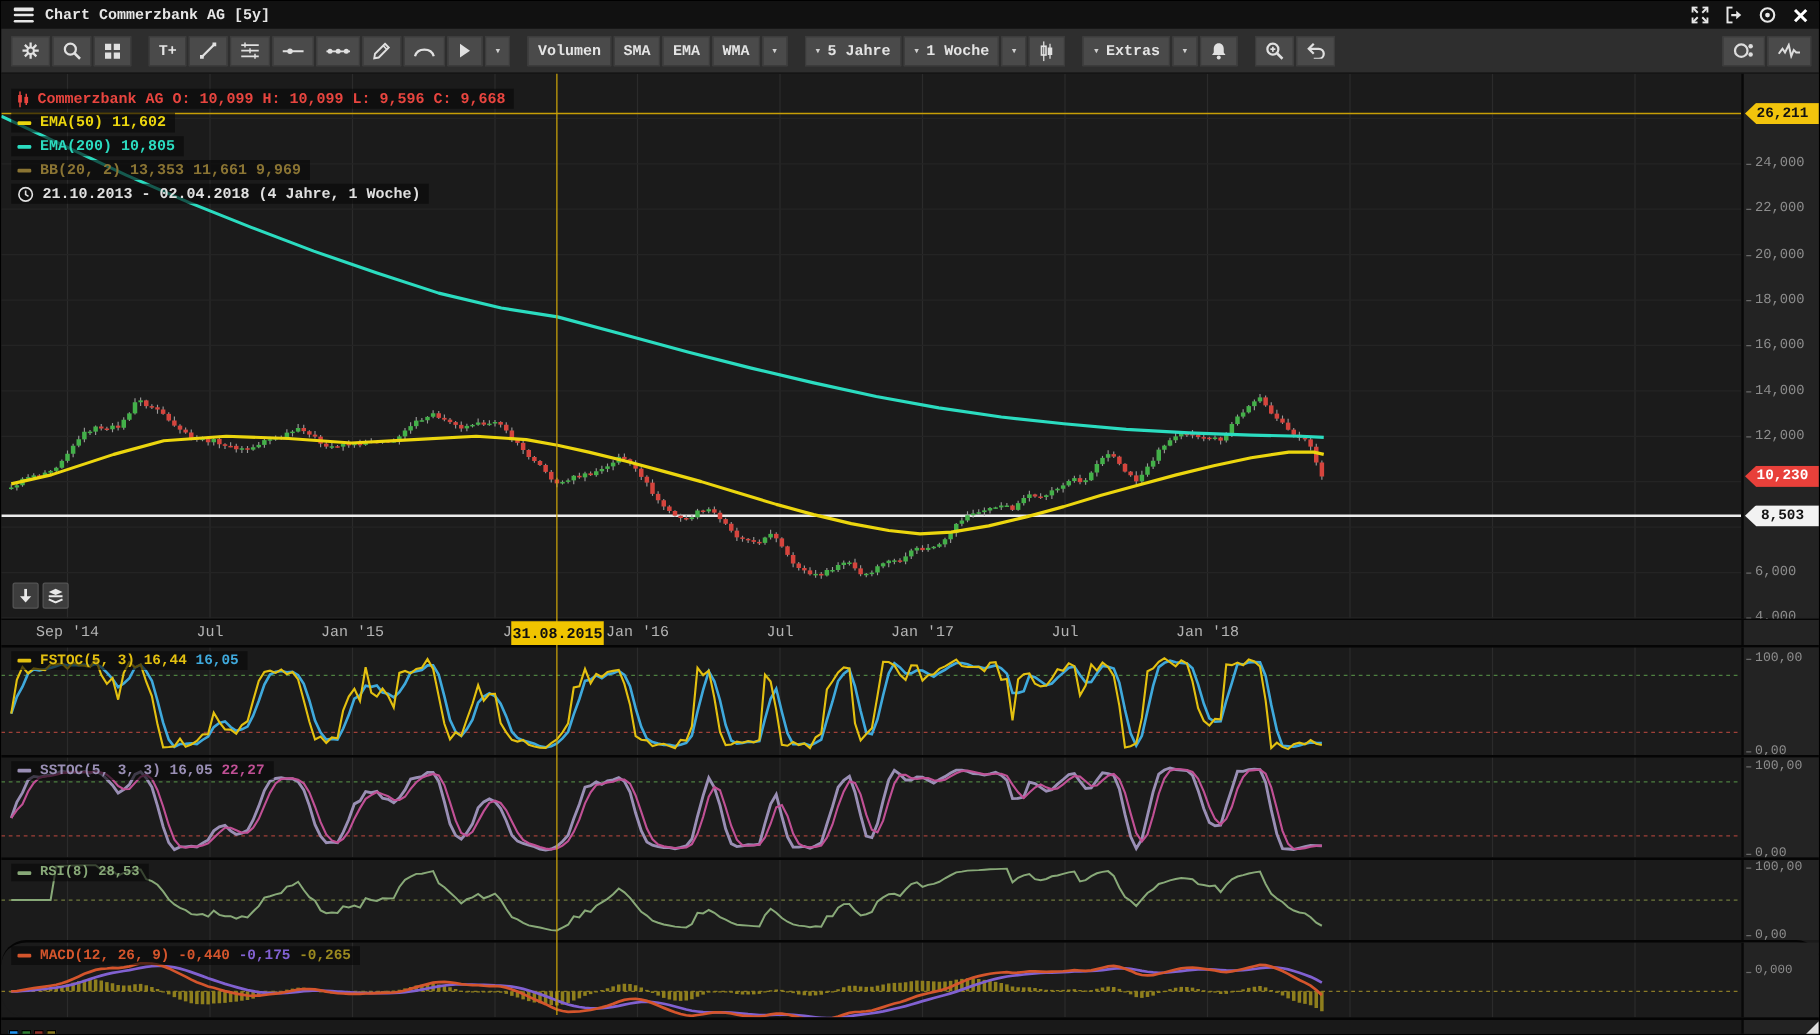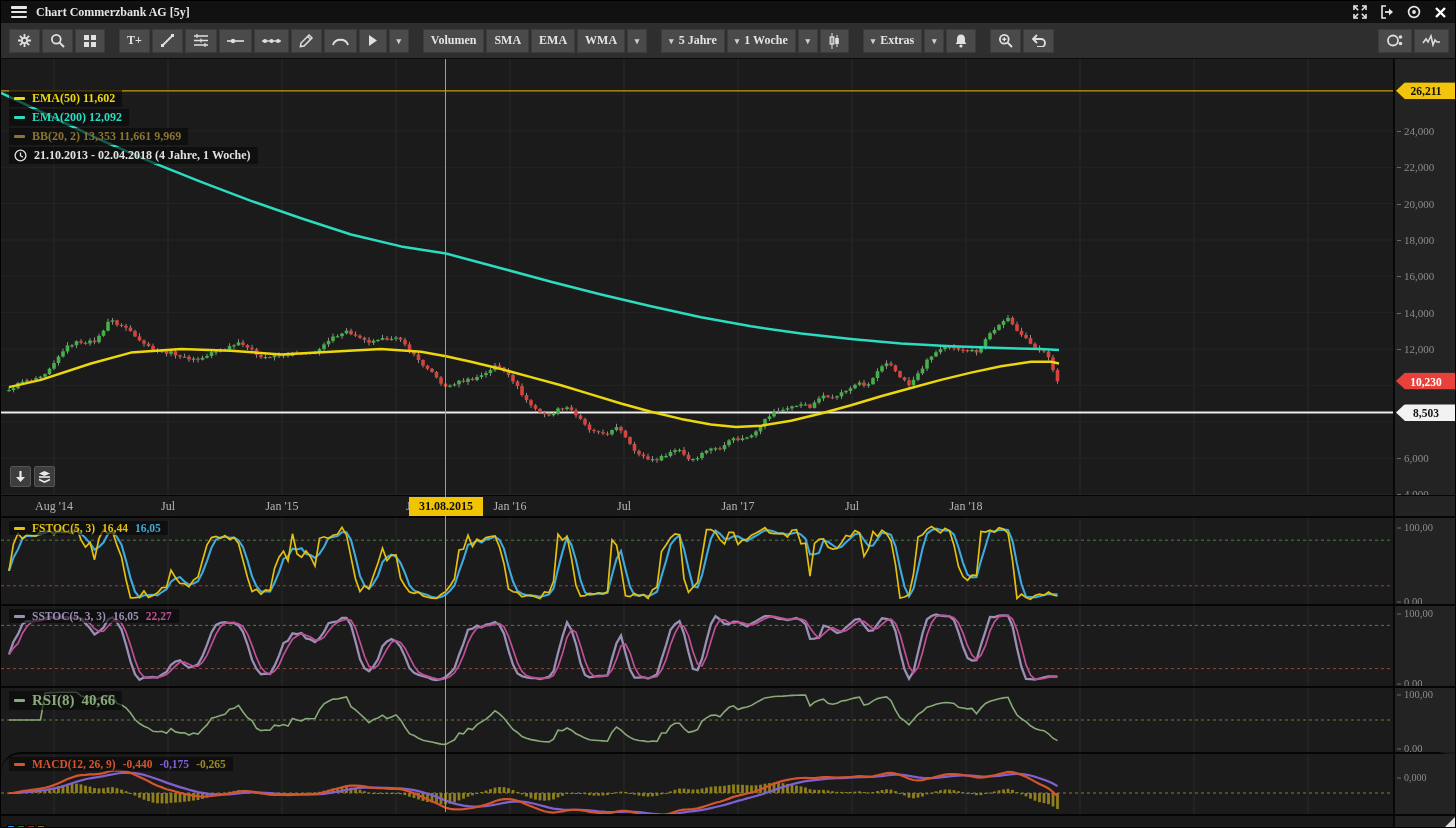--- a/index.html
+++ b/index.html
@@ -1,18 +1,18 @@
 <!DOCTYPE html>
 <html><head>
 <meta charset="utf-8">
 <style>
   html,body{margin:0;padding:0;background:#000;}
   *{box-sizing:border-box;}
   .window{position:relative;width:1456px;height:828px;background:#1b1b1b;
-    font-family:Liberation Serif, serif;overflow:hidden;
+    font-family:Liberation Mono, monospace;overflow:hidden;
     border:1px solid #000;}
   
   .titlebar{position:absolute;left:0;top:0;width:1456px;height:22px;background:#111;
     display:flex;align-items:center;padding:0 10px;color:#e6e6e6;font-size:12px;font-weight:bold;}
   .titlebar .menu-icon{width:16px;height:12px;display:flex;flex-direction:column;justify-content:space-between;margin-right:9px;cursor:pointer;}
   .titlebar .menu-icon i{display:block;height:2.5px;background:#e6e6e6;border-radius:1px;}
   .title-icons{margin-left:auto;display:flex;gap:13px;align-items:center;}
   .title-icons svg{display:block;cursor:pointer;}
   
   .toolbar{position:absolute;left:0;top:22px;width:1456px;height:36px;background:#2e2e2e;
@@ -733,27 +733,35 @@
           <rect x="1041.2" y="291.3" width="3.6" height="1.2" fill="#d5443d"></rect>
           <line x1="1047.5" y1="291.4" x2="1047.5" y2="301.3" stroke="#9a9a9a" stroke-width="0.9"></line>
           <rect x="1045.7" y="292.5" width="3.6" height="5.8" fill="#d5443d"></rect>
           <line x1="1052" y1="296.0" x2="1052" y2="313.3" stroke="#9a9a9a" stroke-width="0.9"></line>
           <rect x="1050.2" y="298.4" width="3.6" height="12.6" fill="#d5443d"></rect>
           <line x1="1056.5" y1="309.3" x2="1056.5" y2="324.7" stroke="#9a9a9a" stroke-width="0.9"></line>
           <rect x="1054.7" y="311.0" width="3.6" height="11.2" fill="#d5443d"></rect>
           <path d="M0 33.9 L50 57.5 L100 81.1 L150 102.9 L200 122.9 L250 141.9 L300 159.2 L350 175.5 L400 187.4 L445 194.5 L500 209.2 L550 222.8 L600 235.5 L650 247.3 L700 258.2 L750 267.3 L800 274.6 L850 280.0 L900 284.5 L950 287.3 L1000 289.1 L1040 290.0 L1058 290.9" stroke="#2bdcc0" stroke-width="2.5" fill="none" stroke-linejoin="round"></path>
           <path d="M8 328.1 L40 320.9 L90 304.5 L130 293.6 L180 290.0 L230 291.8 L280 295.4 L330 292.7 L380 290.0 L420 292.7 L445 297.2 L470 302.7 L500 310.0 L530 318.1 L560 326.3 L590 335.4 L620 344.5 L650 352.7 L680 359.9 L710 365.4 L735 368.1 L760 366.7 L790 361.7 L820 354.5 L850 346.3 L880 337.2 L910 329.0 L940 320.9 L970 313.6 L1000 307.2 L1030 302.7 L1050 302.7 L1058 304.5" stroke="#ecd60e" stroke-width="2.5" fill="none" stroke-linejoin="round"></path>
         </svg>
+      <div class="lgd" style="top:12px">
+        <svg width="9" height="13" viewBox="0 0 9 13">
+            <path d="M2 0v13M7 2v9" stroke="#e8453f" stroke-width="1.2"></path>
+            <rect x="0.5" y="3" width="3" height="6" fill="#e8453f"></rect>
+            <rect x="5.5" y="4.5" width="3" height="5" fill="#e8453f"></rect>
+          </svg>
+        <span style="color:#e8453f">Commerzbank AG  O: 10,099  H: 10,099  L: 9,596  C: 9,668</span>
+      </div>
       <div class="lgd" style="top:31px">
         <span class="dash" style="background:#ecd60e"></span>
         <span style="color:#ecd60e">EMA(50)  11,602</span>
       </div>
       <div class="lgd" style="top:50px">
         <span class="dash" style="background:#2bdcc0"></span>
-        <span style="color:#2bdcc0">EMA(200)  12,092</span>
+        <span style="color:#2bdcc0">EMA(200)  10,805</span>
       </div>
       <div class="lgd" style="top:69px">
         <span class="dash" style="background:#8a7433"></span>
         <span style="color:#8a7433">BB(20, 2)  13,353  11,661  9,969</span>
       </div>
       <div class="lgd" style="top:88px">
         <svg width="13" height="13" viewBox="0 0 13 13">
             <circle cx="6.5" cy="6.5" r="5.4" fill="none" stroke="#e0e0e0" stroke-width="1.3"></circle>
             <path d="M6.5 3.4v3.3l2.3 1.4" fill="none" stroke="#e0e0e0" stroke-width="1.3"></path>
           </svg>
@@ -790,21 +798,21 @@
 
     <div class="row row-xaxis" id="row-xaxis">
         <div class="xlabel" style="left: 965px;">Jan '18</div>
         <div class="xlabel" style="left: 851px;">Jul</div>
         <div class="xlabel" style="left: 737px; text-align: right;">Jan '17</div>
         <div class="xlabel" style="left: 623px;">Jul</div>
         <div class="xlabel" style="left: 509px;">Jan '16</div>
         <div class="xlabel" style="left: 412px;">Jul</div>
         <div class="xlabel" style="left: 281px;">Jan '15</div>
         <div class="xlabel" style="left: 167px;">Jul</div>
-        <div class="xlabel" style="left: 53px;">Aug '14</div>
+        <div class="xlabel" style="left: 53px;">Sep '14</div>
       <div class="date-badge">31.08.2015</div>
       <div class="gutter"></div>
     </div>
 
     <div class="row row-panel row-fstoc">
       <svg id="svg-fstoc" class="plot" width="1392" height="86">
           <line x1="53" y1="0" x2="53" y2="86" stroke="#2b2b2b"></line>
           <line x1="167" y1="0" x2="167" y2="86" stroke="#2b2b2b"></line>
           <line x1="281" y1="0" x2="281" y2="86" stroke="#2b2b2b"></line>
           <line x1="395" y1="0" x2="395" y2="86" stroke="#2b2b2b"></line>
@@ -874,24 +882,24 @@
           <line x1="623" y1="0" x2="623" y2="64" stroke="#2b2b2b"></line>
           <line x1="737" y1="0" x2="737" y2="64" stroke="#2b2b2b"></line>
           <line x1="851" y1="0" x2="851" y2="64" stroke="#2b2b2b"></line>
           <line x1="965" y1="0" x2="965" y2="64" stroke="#2b2b2b"></line>
           <line x1="1079" y1="0" x2="1079" y2="64" stroke="#2b2b2b"></line>
           <line x1="1193" y1="0" x2="1193" y2="64" stroke="#2b2b2b"></line>
           <line x1="1307" y1="0" x2="1307" y2="64" stroke="#2b2b2b"></line>
           <line x1="0" y1="32" x2="1392" y2="32" stroke="#6f7a3c" stroke-dasharray="3 3"></line>
           <path d="M8.0 32.0 L12.5 32.0 L17.0 32.0 L21.5 32.0 L26.0 32.0 L30.5 32.0 L35.0 32.0 L39.5 32.0 L44.0 4.9 L48.5 4.6 L53.0 4.5 L57.5 4.3 L62.0 4.3 L66.5 4.2 L71.0 4.2 L75.5 4.2 L80.0 7.7 L84.5 9.2 L89.0 8.5 L93.5 12.5 L98.0 10.3 L102.5 9.1 L107.0 7.7 L111.5 7.6 L116.0 15.4 L120.5 16.9 L125.0 19.8 L129.5 25.1 L134.0 31.5 L138.5 35.5 L143.0 38.3 L147.5 40.1 L152.0 43.3 L156.5 43.7 L161.0 43.2 L165.5 45.3 L170.0 40.5 L174.5 43.9 L179.0 44.9 L183.5 44.9 L188.0 47.0 L192.5 45.0 L197.0 46.0 L201.5 41.2 L206.0 36.9 L210.5 30.1 L215.0 29.0 L219.5 27.5 L224.0 26.4 L228.5 21.3 L233.0 20.3 L237.5 17.4 L242.0 24.0 L246.5 29.7 L251.0 32.6 L255.5 40.3 L260.0 42.6 L264.5 42.0 L269.0 42.3 L273.5 37.1 L278.0 37.9 L282.5 36.5 L287.0 38.1 L291.5 30.5 L296.0 32.0 L300.5 32.8 L305.0 30.6 L309.5 30.8 L314.0 30.5 L318.5 21.6 L323.0 15.9 L327.5 13.3 L332.0 11.1 L336.5 11.0 L341.0 9.9 L345.5 8.9 L350.0 18.7 L354.5 21.8 L359.0 26.0 L363.5 30.1 L368.0 34.7 L372.5 31.4 L377.0 29.9 L381.5 27.1 L386.0 30.6 L390.5 29.0 L395.0 26.9 L399.5 31.7 L404.0 39.2 L408.5 45.7 L413.0 47.5 L417.5 50.3 L422.0 52.3 L426.5 53.2 L431.0 54.0 L435.5 55.1 L440.0 56.1 L444.5 56.4 L449.0 54.1 L453.5 51.8 L458.0 45.1 L462.5 45.9 L467.0 40.4 L471.5 41.6 L476.0 36.6 L480.5 33.9 L485.0 31.1 L489.5 27.4 L494.0 22.8 L498.5 25.9 L503.0 30.3 L507.5 35.9 L512.0 41.5 L516.5 44.5 L521.0 48.6 L525.5 50.2 L530.0 51.6 L534.5 52.4 L539.0 53.3 L543.5 53.7 L548.0 53.9 L552.5 51.2 L557.0 42.2 L561.5 42.7 L566.0 40.0 L570.5 42.2 L575.0 45.7 L579.5 47.7 L584.0 50.1 L588.5 51.8 L593.0 52.2 L597.5 52.5 L602.0 52.9 L606.5 53.2 L611.0 44.1 L615.5 39.0 L620.0 42.2 L624.5 46.4 L629.0 49.4 L633.5 51.5 L638.0 52.5 L642.5 52.9 L647.0 53.7 L651.5 53.0 L656.0 53.4 L660.5 45.0 L665.0 45.0 L669.5 38.2 L674.0 35.3 L678.5 35.2 L683.0 40.5 L687.5 44.3 L692.0 43.4 L696.5 41.6 L701.0 33.1 L705.5 29.9 L710.0 27.4 L714.5 27.1 L719.0 28.8 L723.5 23.6 L728.0 19.3 L732.5 17.8 L737.0 21.5 L741.5 19.9 L746.0 19.1 L750.5 17.4 L755.0 14.6 L759.5 12.2 L764.0 9.9 L768.5 9.3 L773.0 8.5 L777.5 8.3 L782.0 8.1 L786.5 7.8 L791.0 7.4 L795.5 7.3 L800.0 7.1 L804.5 7.0 L809.0 17.9 L813.5 14.2 L818.0 12.3 L822.5 11.2 L827.0 15.3 L831.5 16.2 L836.0 15.2 L840.5 13.0 L845.0 12.4 L849.5 11.1 L854.0 9.9 L858.5 9.2 L863.0 17.1 L867.5 16.1 L872.0 12.9 L876.5 10.6 L881.0 9.5 L885.5 8.9 L890.0 12.7 L894.5 22.2 L899.0 29.6 L903.5 32.6 L908.0 36.8 L912.5 31.5 L917.0 26.4 L921.5 23.5 L926.0 19.2 L930.5 17.9 L935.0 16.3 L939.5 15.2 L944.0 14.5 L948.5 14.8 L953.0 15.4 L957.5 19.3 L962.0 20.0 L966.5 20.9 L971.0 20.4 L975.5 25.7 L980.0 19.9 L984.5 15.5 L989.0 13.2 L993.5 12.1 L998.0 10.8 L1002.5 9.9 L1007.0 9.3 L1011.5 19.2 L1016.0 27.0 L1020.5 30.8 L1025.0 33.6 L1029.5 37.8 L1034.0 40.4 L1038.5 42.0 L1043.0 42.7 L1047.5 45.8 L1052.0 50.2 L1056.5 52.6" stroke="#88a978" stroke-width="1.6" fill="none"></path>
         </svg>
-      <div class="lgd" style="top:3px;font-size:15px">
+      <div class="lgd" style="top:3px;font-size:11px">
         <span class="dash" style="background:#88a978"></span>
         <span style="color:#88a978">RSI(8)</span>
-        <span style="color:#88a978">40,66</span>
+        <span style="color:#88a978">28,53</span>
       </div>
       <div class="gutter" id="gutter-rsi">
           <div class="ytick" style="top: 6px; font-size: 10.5px;">100,00</div>
           <div class="ytick" style="top: 60px; font-size: 10.5px;">0,00</div>
         </div>
     </div>
 
     <div class="row row-panel row-macd">
       <svg id="svg-macd" class="plot" width="1392" height="60">
           <line x1="53" y1="0" x2="53" y2="60" stroke="#2b2b2b"></line>

